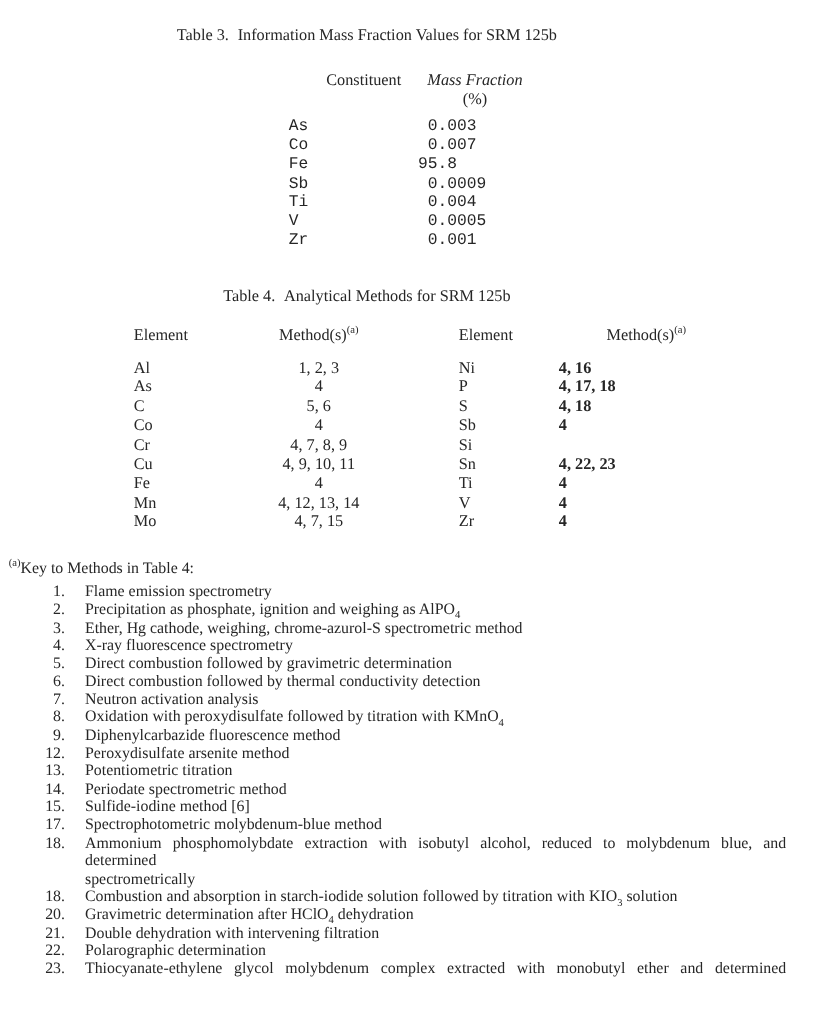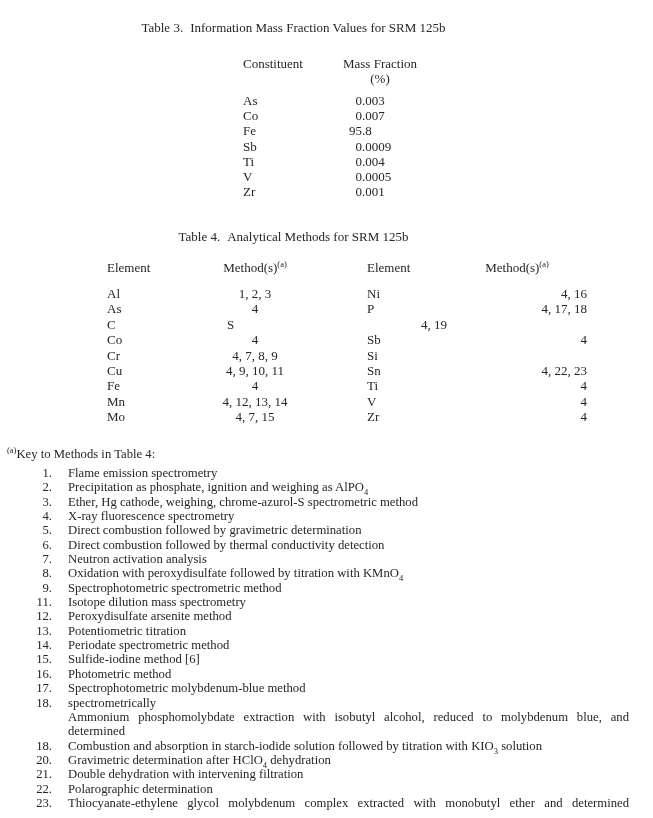--- a/index.html
+++ b/index.html
@@ -12,41 +12,41 @@
     font-size:13px;
     overflow:hidden;
     margin:0 auto;
   }
   .abs { position:absolute; }
   .title { width:587px; left:0; text-align:center; white-space:nowrap; }
   .title .tlabel { margin-right:7px; }
 
   
   .t3-title { top:20px; }
-  .t3-h1 { left:243px; top:56px;text-align:center; }
-  .t3-h2 { left:316px; top:56px; width:128px; text-align:center; }
+  .t3-h1 { left:261px; top:56px;text-align:center; }
+  .t3-h2 { left:316px; top:56px; width:128px; text-align:center;font-style:italic; }
   .t3-unit { left:316px; top:71px; width:128px; text-align:center; }
-  .t3-rows { left:243px; top:93px; }
+  .t3-rows { left:231px; top:93px;font-family:Liberation Mono, monospace; }
   .t3-row { line-height:15.2px; white-space:nowrap; }
   .t3-el { display:inline-block; width:101px; }
   .t3-int { display:inline-block; width:18px; text-align:right; }
 
   
   .t4-title { top:229px; }
   .t4-h-el1 { left:107px; top:260px; }
   .t4-h-m1 { left:185px; top:260px; width:140px; text-align:center; }
   .t4-h-el2 { left:367px; top:260px; }
   .t4-h-m2 { left:447px; top:260px; width:140px; text-align:center; }
   .t4-rows { left:107px; top:286px; }
   .t4-row { display:flex; line-height:15.4px; white-space:nowrap; }
   .t4-el1 { width:78px; }
   .t4-m1  { width:140px; text-align:center; }
   .t4-gap { width:42px; }
   .t4-el2 { width:80px; }
-  .t4-m2  { width:140px; text-align:right; }
+  .t4-m2  { width:140px; text-align:left;font-weight:bold; }
 
   
   .fn { font-size:12.7px; }
   .fn-header { left:7px; top:447px; }
   .fn-list { left:28px; top:466px; width:601px; }
   .fn-item { display:flex; align-items:flex-start; }
   .fn-num { width:24px; text-align:right; flex:none; line-height:14.35px; }
   .fn-text { margin-left:16px; width:561px; }
   .fn-line { line-height:14.35px;font-family:Liberation Serif, serif; }
   .fn-line.jl { text-align:justify; text-align-last:justify; }
@@ -92,23 +92,24 @@
       </div>
       <div class="t4-row">
         <span class="t4-el1">As</span>
         <span class="t4-m1">4</span>
         <span class="t4-gap"></span>
         <span class="t4-el2">P</span>
         <span class="t4-m2">4, 17, 18</span>
       </div>
       <div class="t4-row">
         <span class="t4-el1">C</span>
+        <span class="t4-m1">5, 6</span>
         <span class="t4-gap"></span>
         <span class="t4-el2">S</span>
-        <span class="t4-m2">4, 19</span>
+        <span class="t4-m2">4, 18</span>
       </div>
       <div class="t4-row">
         <span class="t4-el1">Co</span>
         <span class="t4-m1">4</span>
         <span class="t4-gap"></span>
         <span class="t4-el2">Sb</span>
         <span class="t4-m2">4</span>
       </div>
       <div class="t4-row">
         <span class="t4-el1">Cr</span>
@@ -192,27 +193,21 @@
       </div>
       <div class="fn-item">
         <span class="fn-num">8.</span>
         <div class="fn-text">
           <div class="fn-line"><span>Oxidation with peroxydisulfate followed by titration with KMnO</span><sub>4</sub></div>
         </div>
       </div>
       <div class="fn-item">
         <span class="fn-num">9.</span>
         <div class="fn-text">
-          <div class="fn-line"><span>Spectrophotometric spectrometric method</span></div>
-        </div>
-      </div>
-      <div class="fn-item">
-        <span class="fn-num">11.</span>
-        <div class="fn-text">
-          <div class="fn-line"><span>Isotope dilution mass spectrometry</span></div>
+          <div class="fn-line"><span>Diphenylcarbazide fluorescence method</span></div>
         </div>
       </div>
       <div class="fn-item">
         <span class="fn-num">12.</span>
         <div class="fn-text">
           <div class="fn-line"><span>Peroxydisulfate arsenite method</span></div>
         </div>
       </div>
       <div class="fn-item">
         <span class="fn-num">13.</span>
@@ -226,36 +221,30 @@
           <div class="fn-line"><span>Periodate spectrometric method</span></div>
         </div>
       </div>
       <div class="fn-item">
         <span class="fn-num">15.</span>
         <div class="fn-text">
           <div class="fn-line"><span>Sulfide-iodine method [6]</span></div>
         </div>
       </div>
       <div class="fn-item">
-        <span class="fn-num">16.</span>
-        <div class="fn-text">
-          <div class="fn-line"><span>Photometric method</span></div>
-        </div>
-      </div>
-      <div class="fn-item">
         <span class="fn-num">17.</span>
         <div class="fn-text">
           <div class="fn-line"><span>Spectrophotometric molybdenum-blue method</span></div>
         </div>
       </div>
       <div class="fn-item">
         <span class="fn-num">18.</span>
         <div class="fn-text">
+          <div class="fn-line jl"><span>Ammonium phosphomolybdate extraction with isobutyl alcohol, reduced to molybdenum blue, and determined</span></div>
           <div class="fn-line"><span>spectrometrically</span></div>
-          <div class="fn-line jl"><span>Ammonium phosphomolybdate extraction with isobutyl alcohol, reduced to molybdenum blue, and determined</span></div>
         </div>
       </div>
       <div class="fn-item">
         <span class="fn-num">18.</span>
         <div class="fn-text">
           <div class="fn-line"><span>Combustion and absorption in starch-iodide solution followed by titration with KIO</span><sub>3</sub><span> solution</span></div>
         </div>
       </div>
       <div class="fn-item">
         <span class="fn-num">20.</span>

